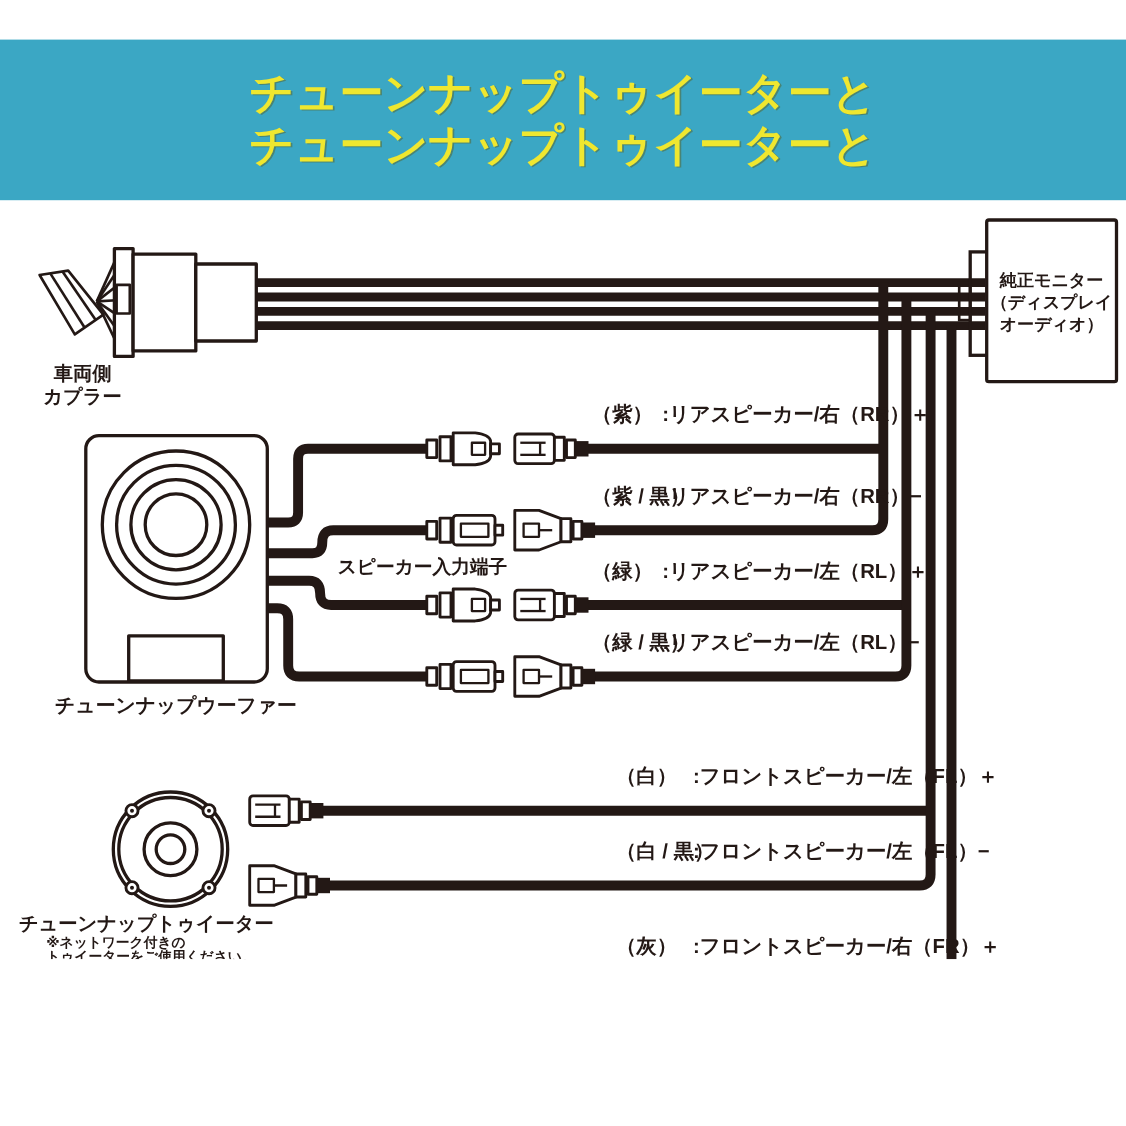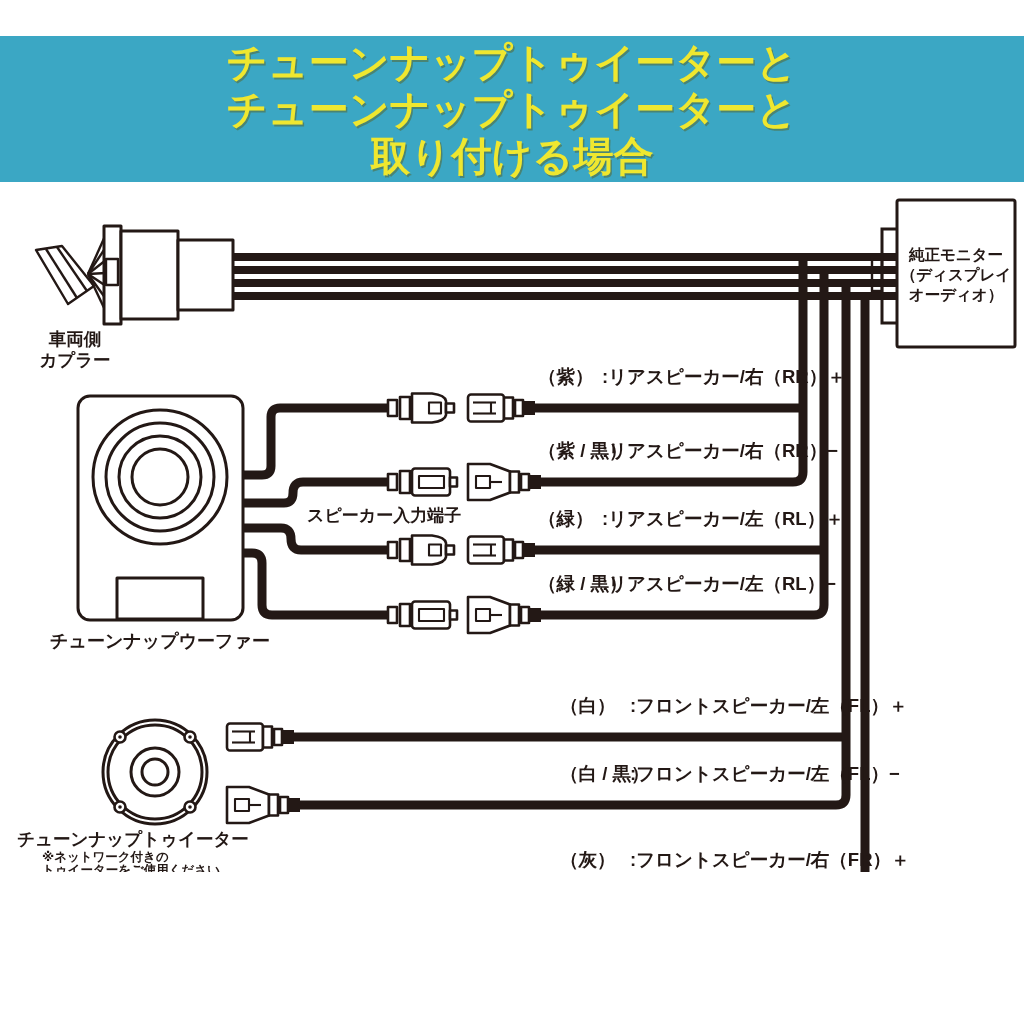--- a/index.html
+++ b/index.html
@@ -23,21 +23,20 @@
   .small-note{font-size:12.5px;font-weight:700;fill:#231815;}
 </style>
 </head>
 <body>
 
 <div id="page">
 
   <div id="header">
     <div>チューンナップトゥイーターと</div>
     <div>チューンナップトゥイーターと</div>
-    <div>取り付ける場合</div>
   </div>
 
   <svg width="1024" height="1024" viewBox="0 0 1024 1024">
     <defs>
 
       <g id="term-male-a">
         <rect class="term" x="0" y="-8" width="9" height="16"></rect>
         <rect class="term" x="12" y="-11" width="10" height="22"></rect>
         <path class="term" d="M24,-14.5 H44 Q57,-13 58,-7 V7 Q57,13 44,14.5 H24 Z"></path>
         <rect class="term-detail" x="41" y="-5.5" width="12" height="11"></rect>

